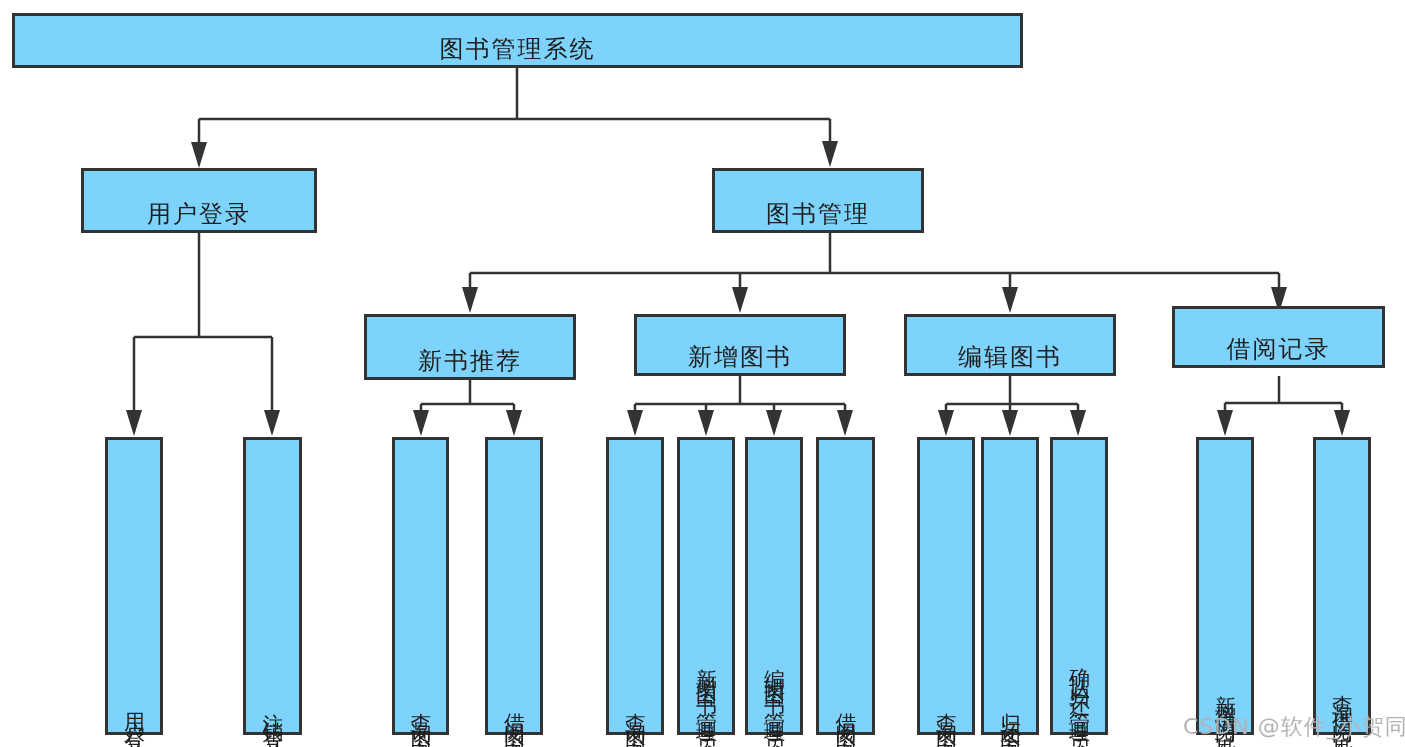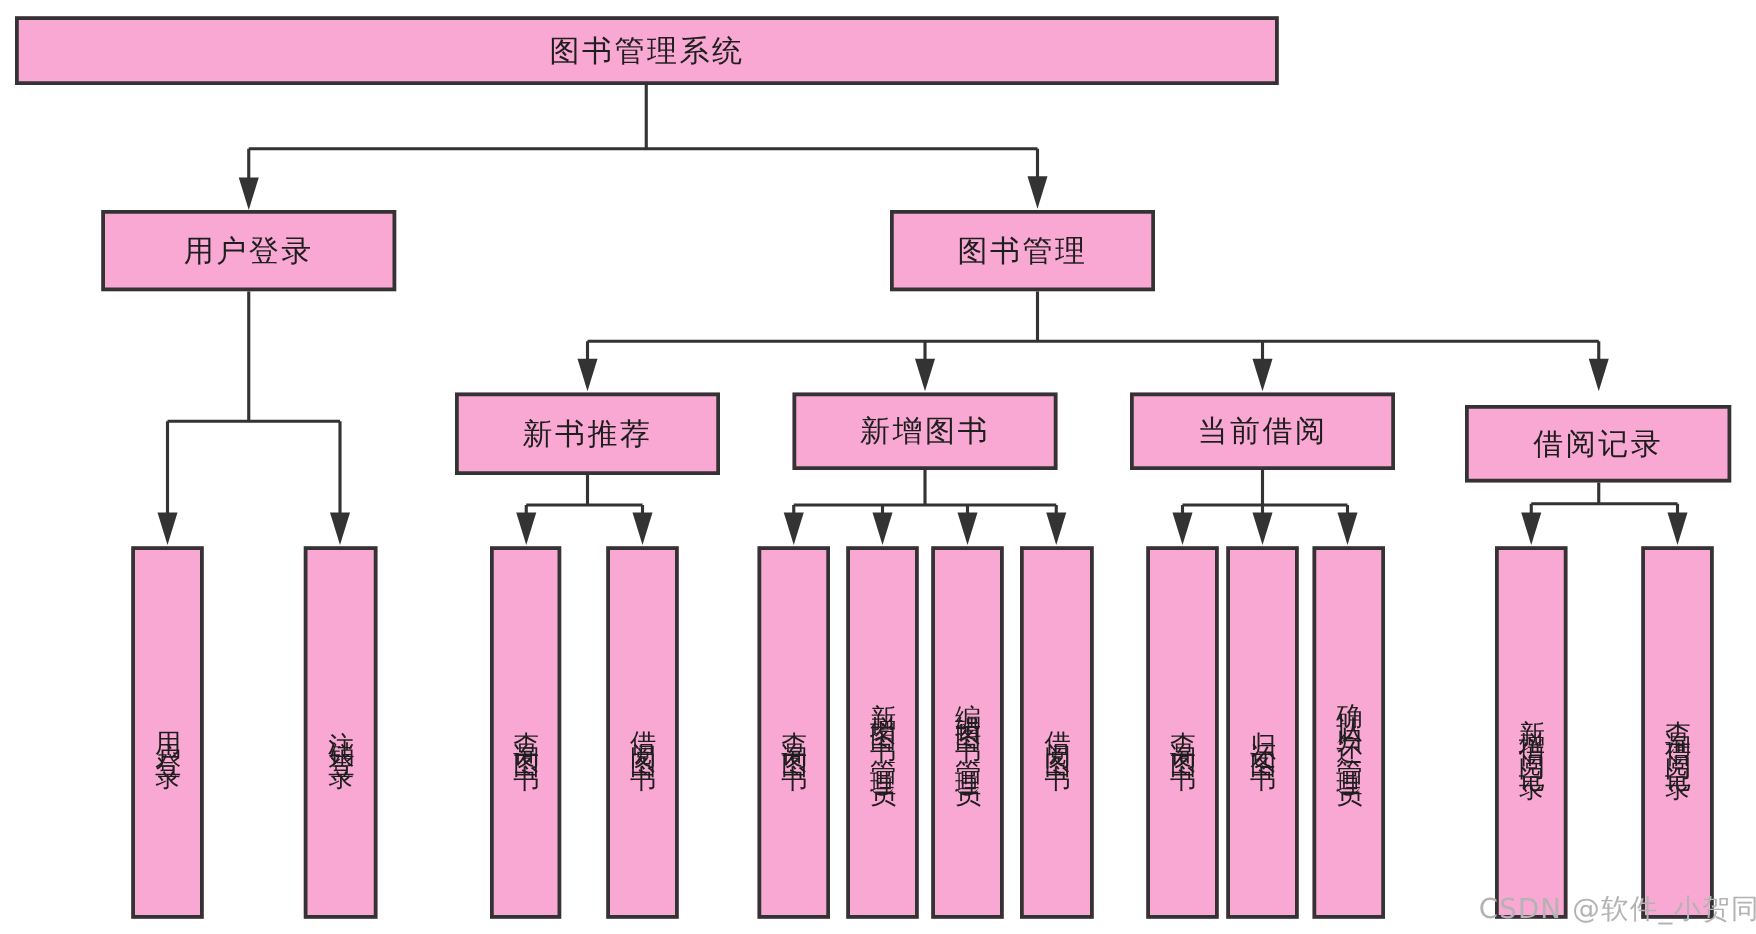--- a/index.html
+++ b/index.html
@@ -7,23 +7,23 @@
     position:relative;
     width:1405px;height:747px;
     background:var(--background,#ffffff);
     overflow:hidden;
     font-family:"DejaVu Sans",sans-serif;
   }
   .box{
     position:absolute;
     box-sizing:border-box;
     border:3px solid var(--line,#333333);
-    background:#f9a8d4;
+    background:#7dd3fc;
     display:flex;
-    align-items:center;
+    align-items:flex-end;
     justify-content:center;
     color:var(--text,#1e1e1e);
   }
   .hbox span{
     font-size:24px;
     letter-spacing:2px;
     white-space:nowrap;
   }
   .vbox .vtext{
     writing-mode:vertical-rl;
@@ -105,23 +105,23 @@
     <span>图书管理</span>
   </div>
 
   <div class="box hbox" style="left:364px;top:314px;width:212px;height:66px">
     <span>新书推荐</span>
   </div>
   <div class="box hbox" style="left:634px;top:314px;width:212px;height:62px">
     <span>新增图书</span>
   </div>
   <div class="box hbox" style="left:904px;top:314px;width:212px;height:62px">
-    <span>当前借阅</span>
+    <span>编辑图书</span>
   </div>
-  <div class="box hbox" style="left:1172px;top:324px;width:213px;height:62px">
+  <div class="box hbox" style="left:1172px;top:306px;width:213px;height:62px">
     <span>借阅记录</span>
   </div>
 
   <div class="box vbox" style="left:105px;top:437px;width:58px;height:298px">
     <span class="vtext">用户登录</span>
   </div>
   <div class="box vbox" style="left:243px;top:437px;width:59px;height:298px">
     <span class="vtext">注销登录</span>
   </div>
 

